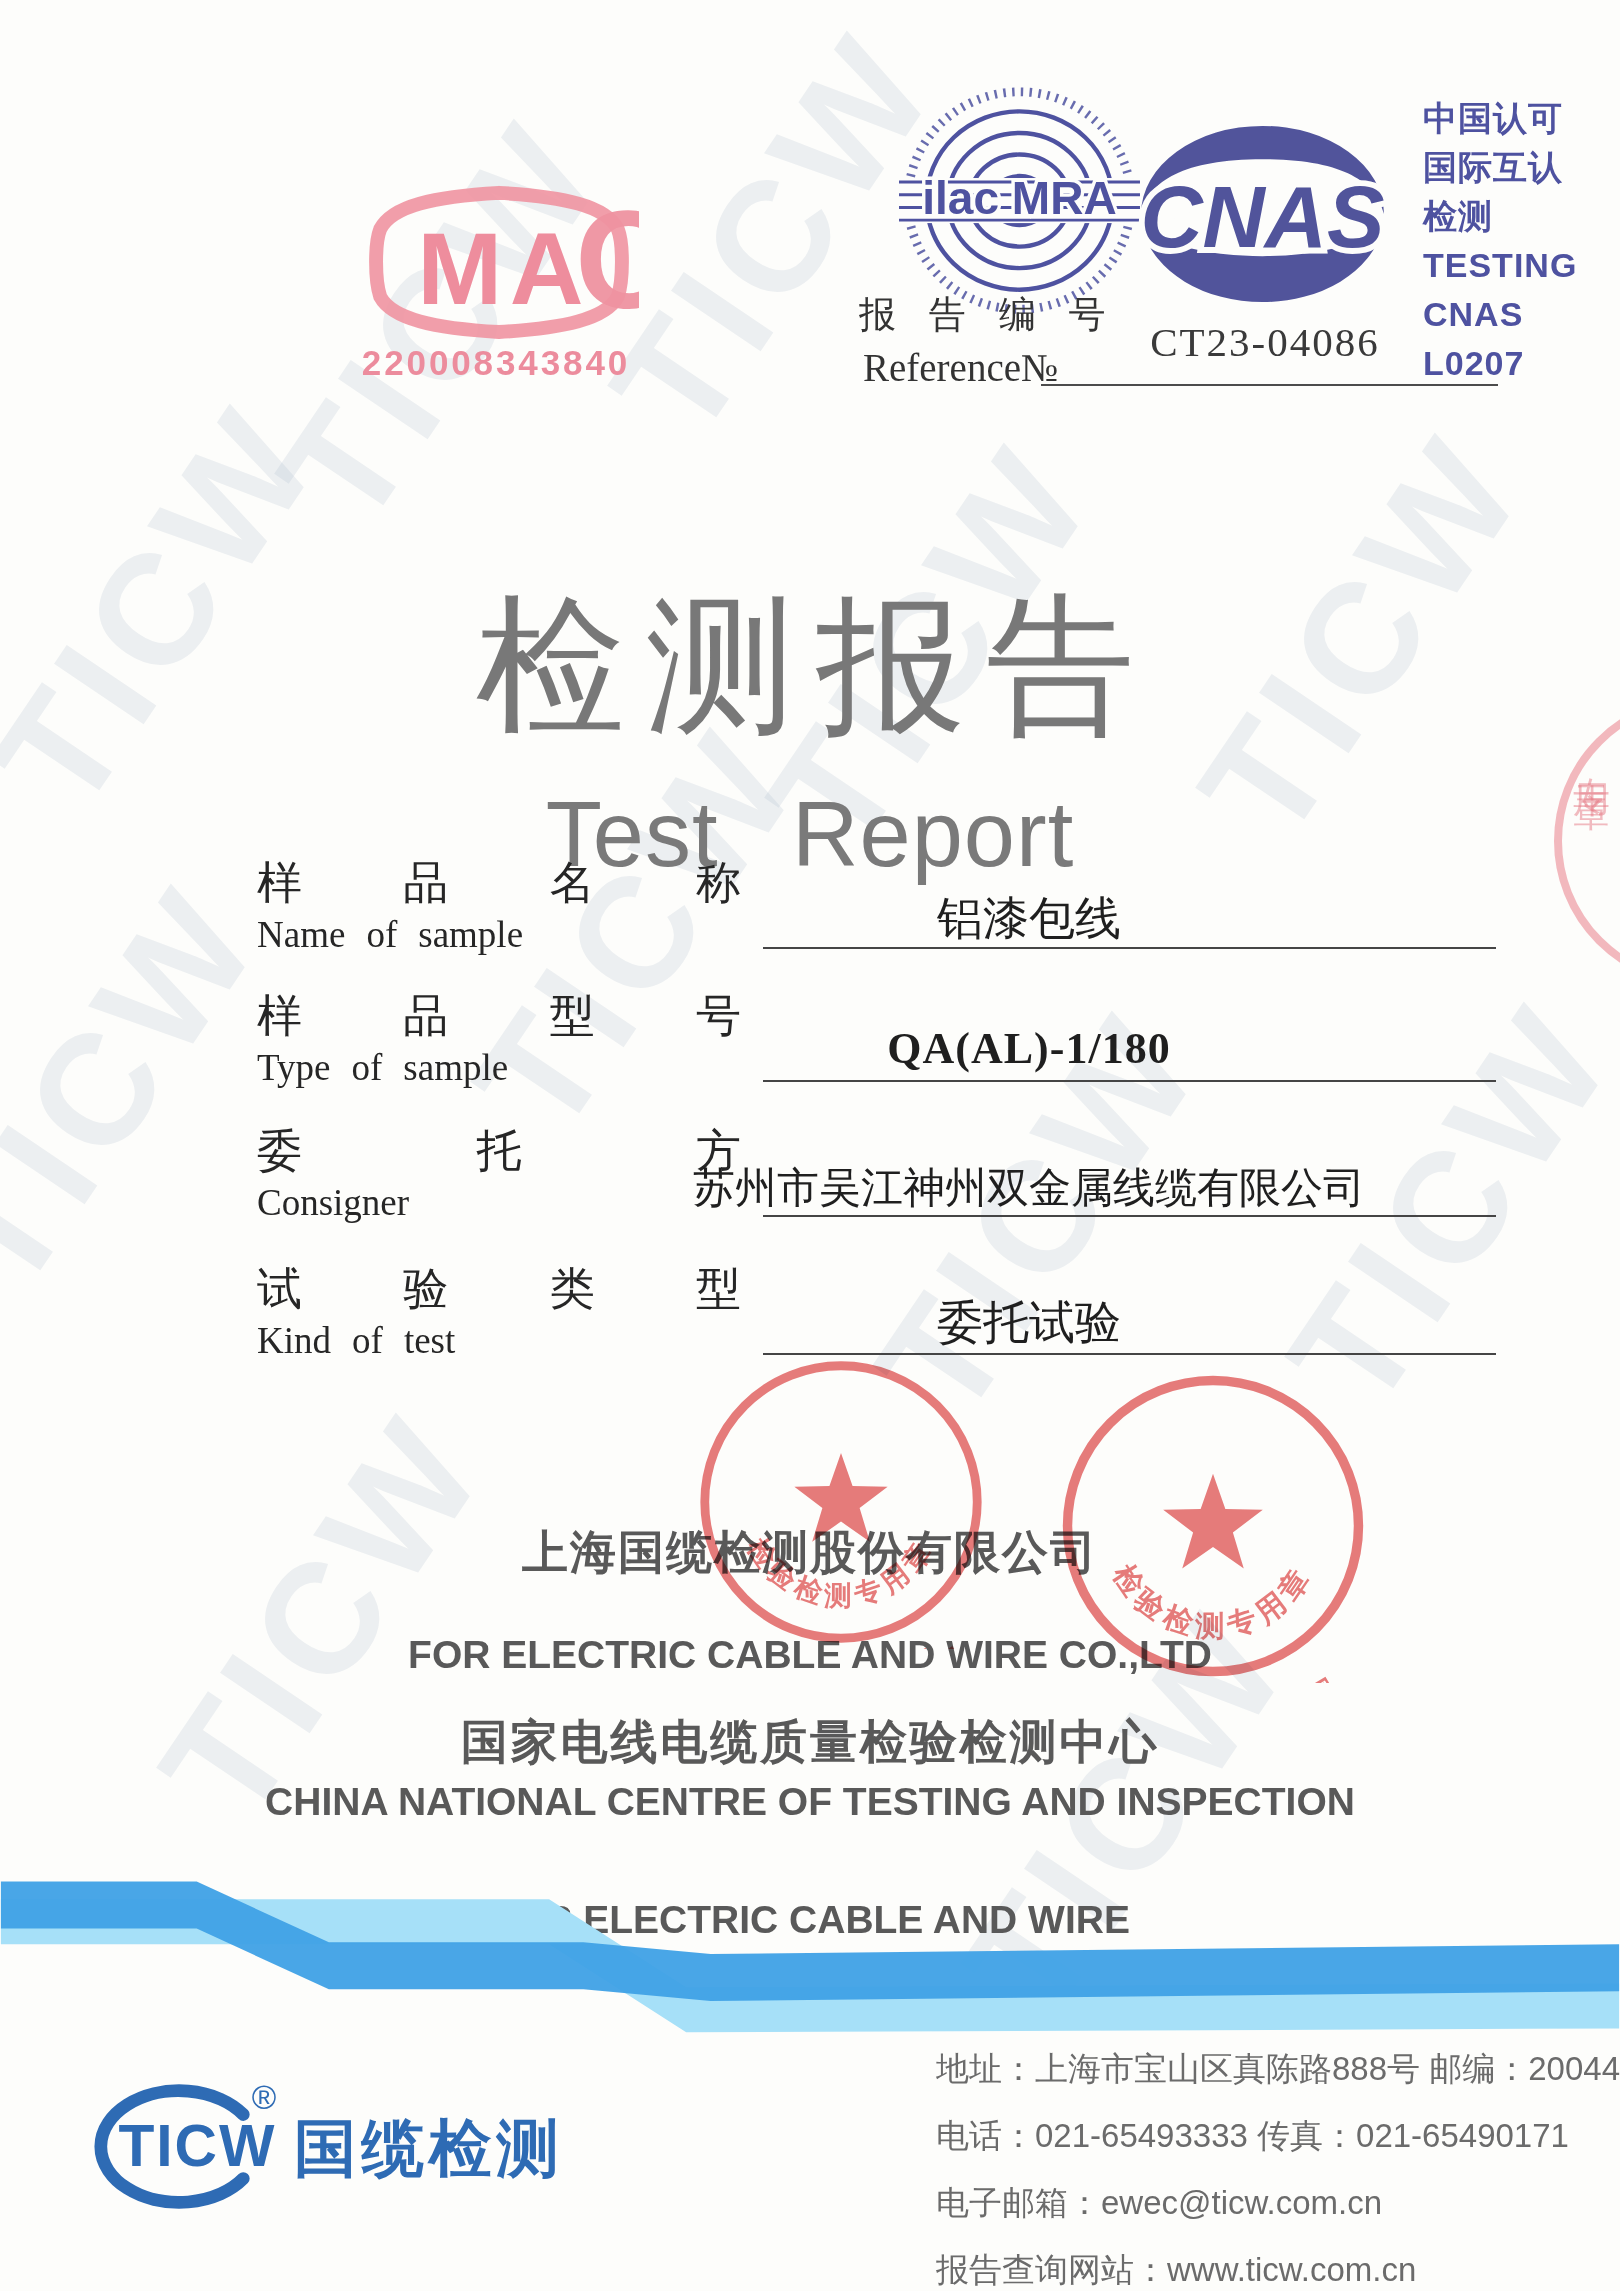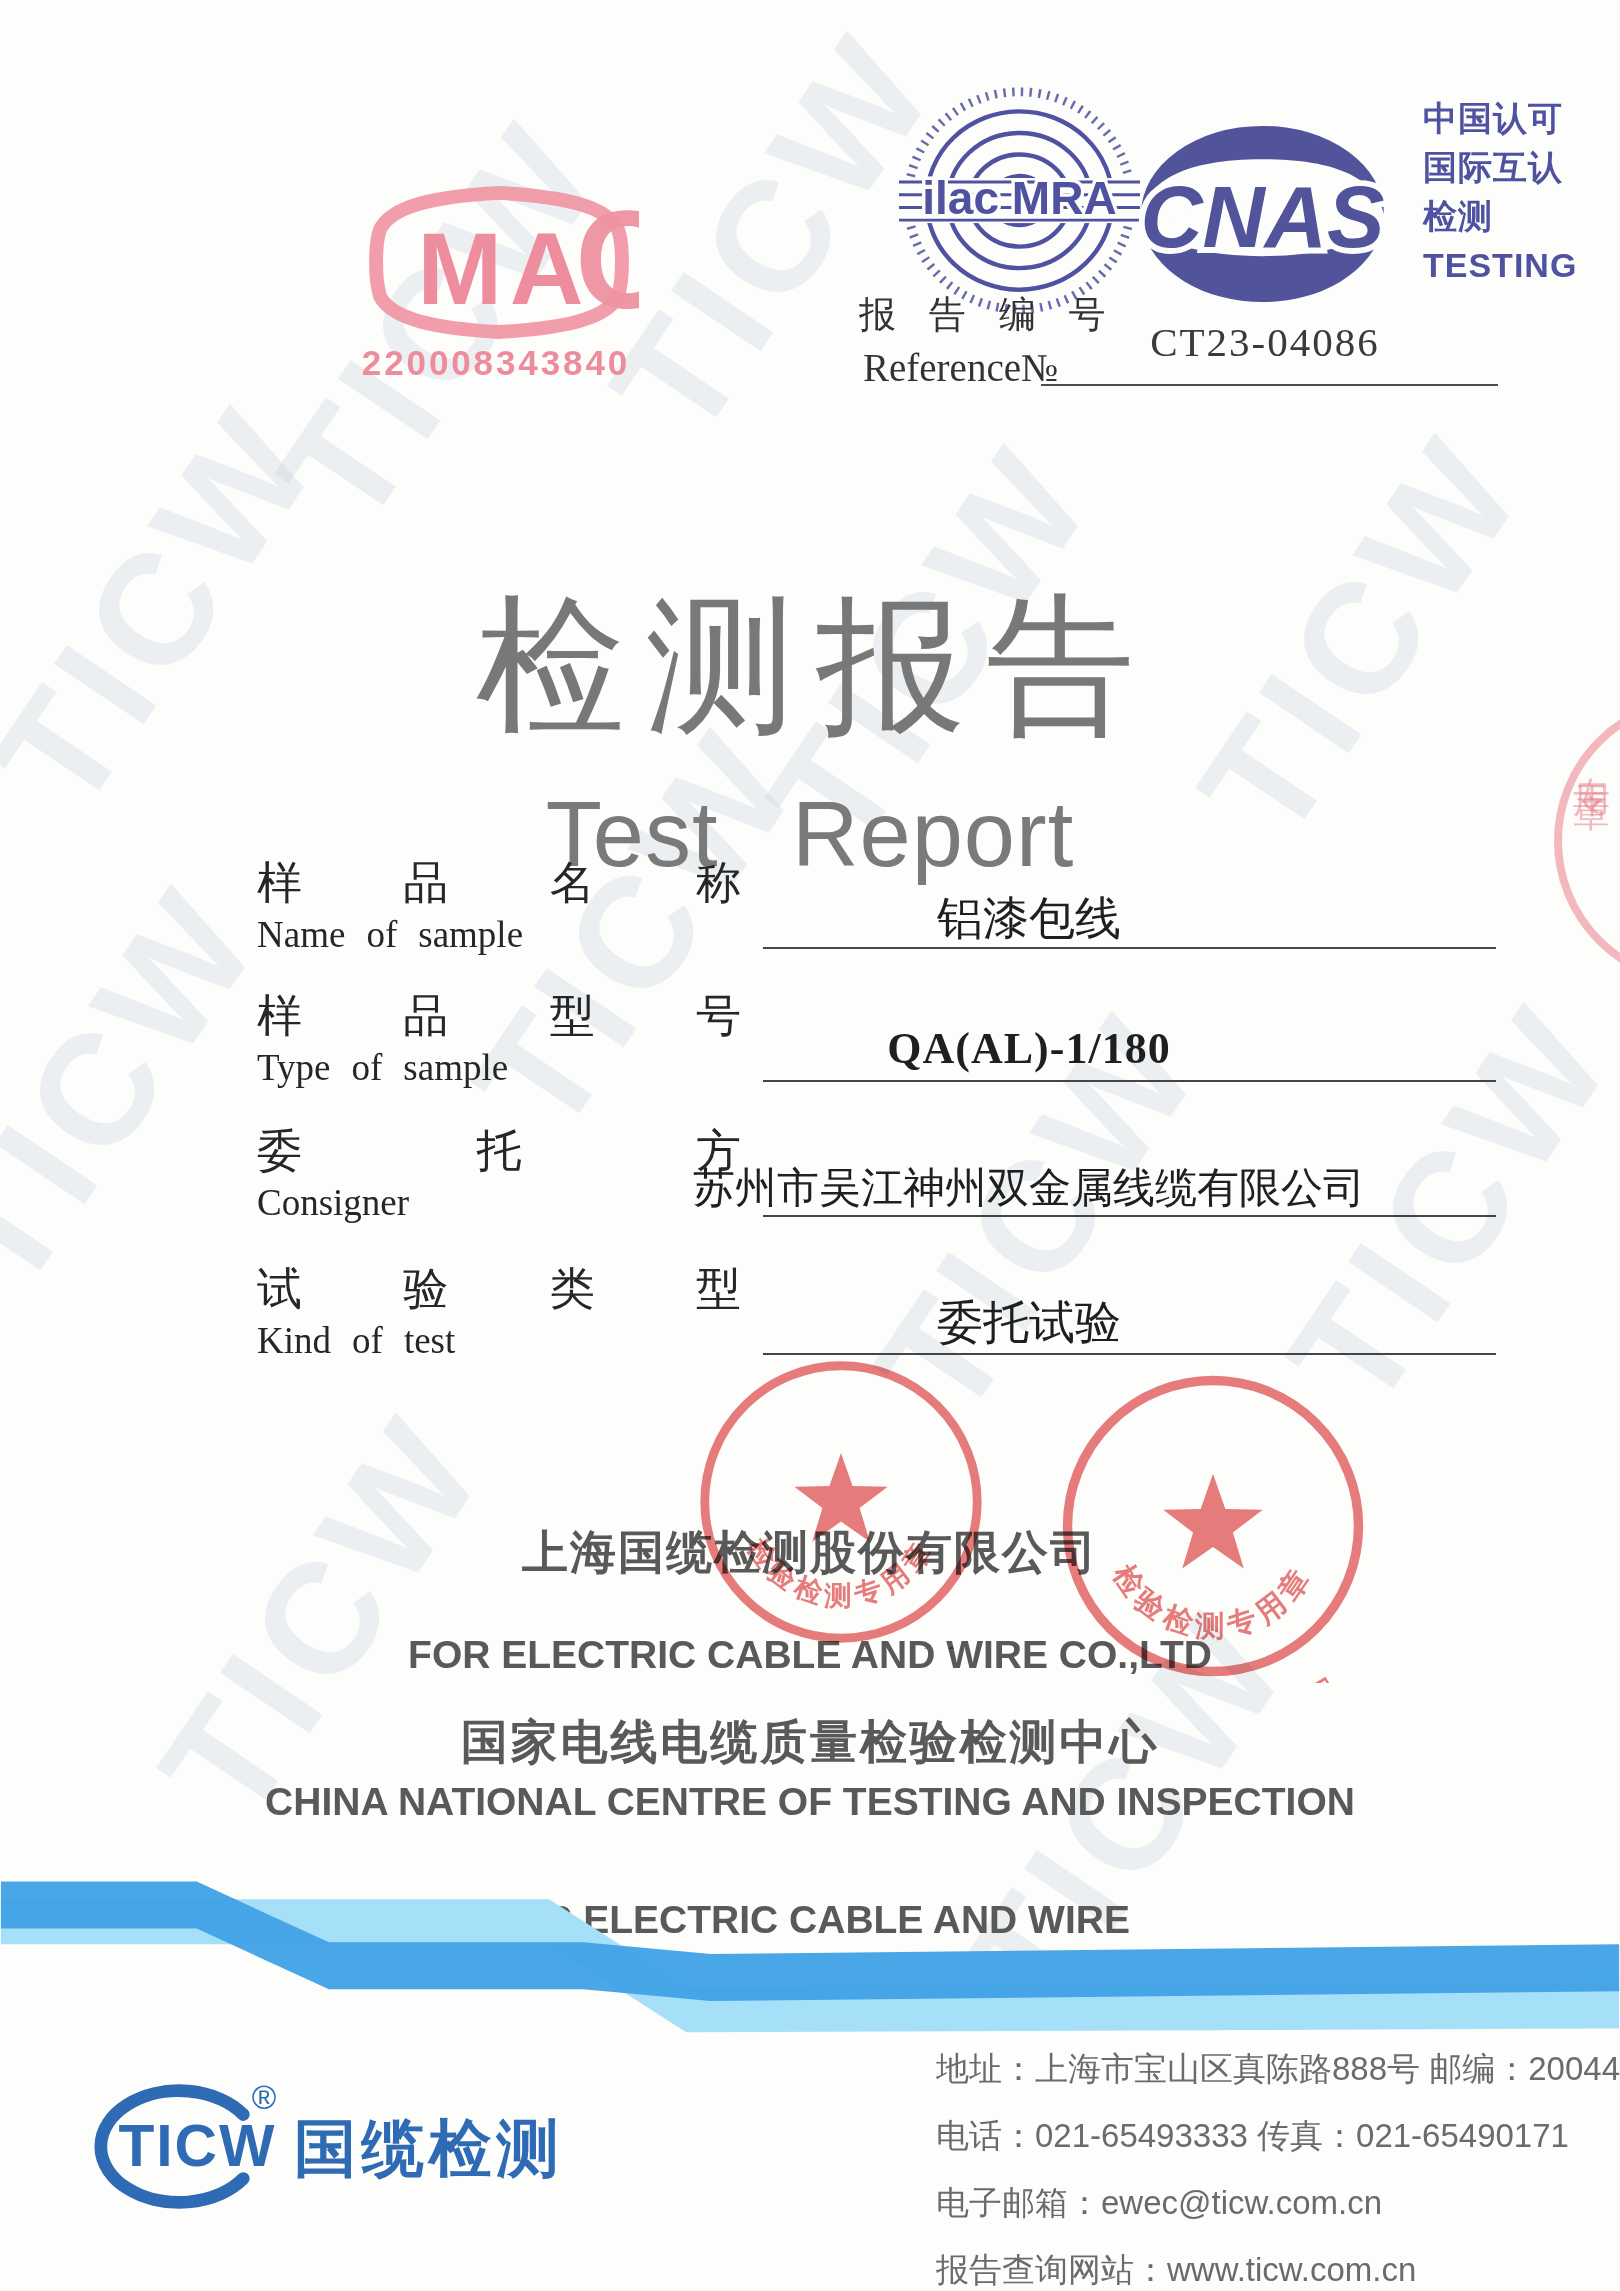--- a/index.html
+++ b/index.html
@@ -139,20 +139,21 @@
     <path d="M10,112 A124,90 0 0 0 254,112 C196,148 68,148 10,112 Z" fill="#51549b"></path>
     <path d="M10,112 C60,84 204,84 254,112 C204,96 60,96 10,112 Z" fill="#fdfdfb"></path>
     <text x="132" y="130" text-anchor="middle" font-size="88" font-weight="700" font-style="italic" fill="#51549b" stroke="#fdfdfb" stroke-width="12" paint-order="stroke" font-family="'Liberation Sans',sans-serif">CNAS</text>
   </svg>
 
   <div class="accred">
     <div>中国认可</div>
     <div>国际互认</div>
     <div>检测</div>
     <div>TESTING</div>
+    <div>CNAS L0207</div>
   </div>
 
   <div class="refno-cn">报 告 编 号</div>
   <div class="refno-en">Reference№</div>
   <div class="refno-value">CT23-04086</div>
   <div class="refno-line"></div>
 
   <div class="title-cn">
       <span>检</span>
       <span>测</span>

